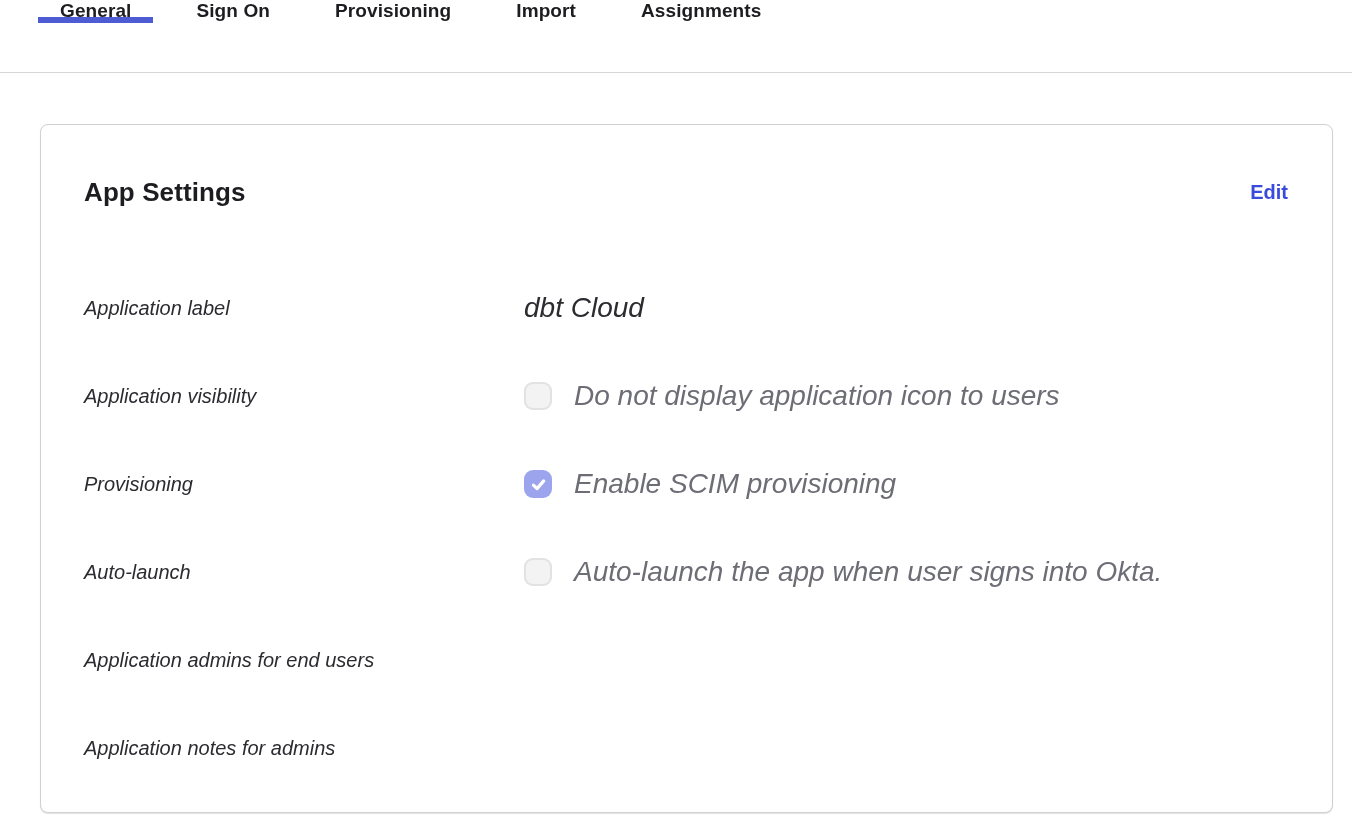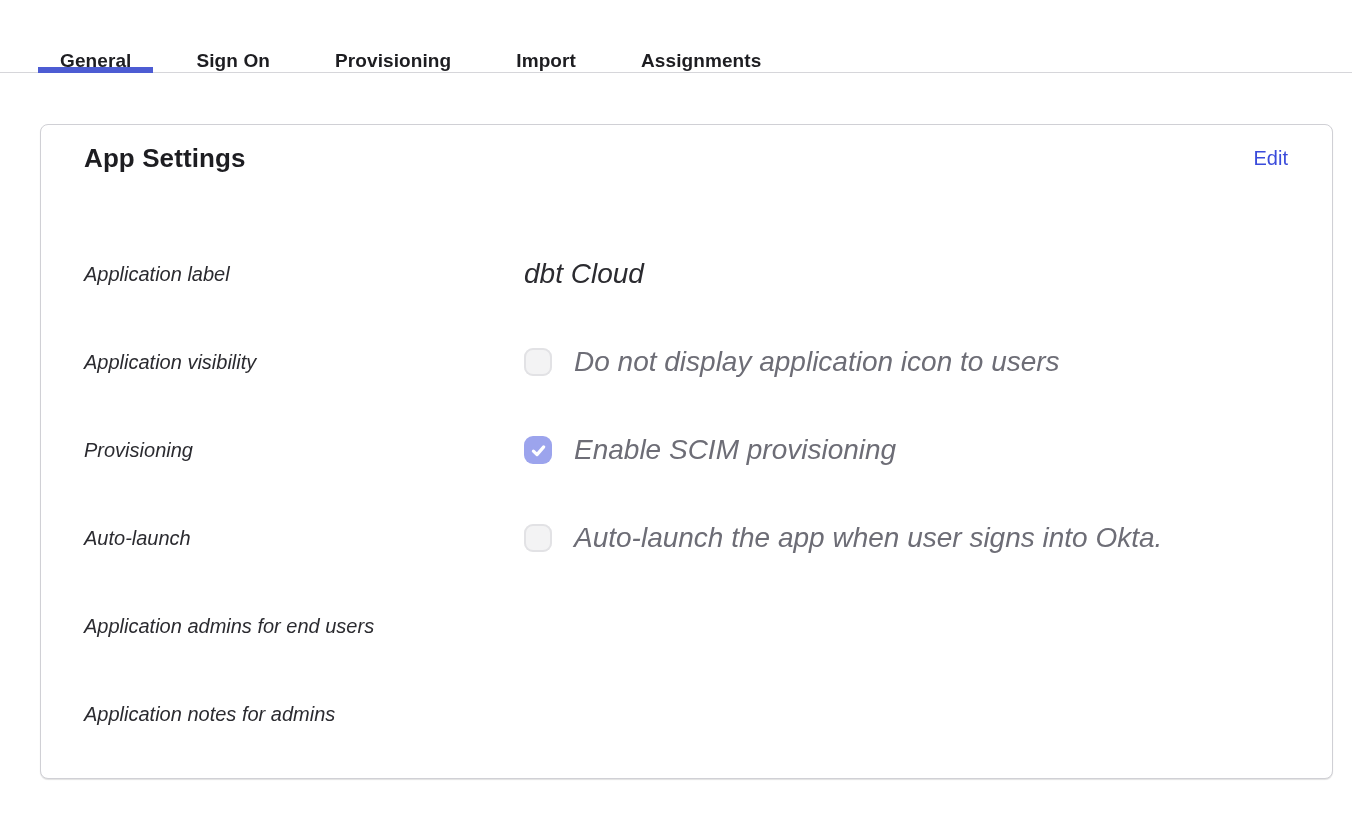--- a/index.html
+++ b/index.html
@@ -16,52 +16,52 @@
   }
   *{box-sizing:border-box;margin:0;padding:0;}
   html,body{background:#ffffff;}
   body{
     width:1352px;height:826px;overflow:hidden;
     font-family:"Liberation Sans","DejaVu Sans",sans-serif;
     -webkit-font-smoothing:antialiased;
   }
   
   .tabbar{
-    display:flex;align-items:flex-end;height:73px;
+    display:flex;align-items:flex-start;height:73px;
     padding-left:38px;gap:21px;
     border-bottom:1px solid var(--tabbar-border);
   }
   .tab{
     display:flex;align-items:center;position:relative;
     padding:0 22px;cursor:pointer;
     font-size:19px;font-weight:700;color:var(--tab-text);
     letter-spacing:.1px;
   }
   .tab.active::after{
     content:"";position:absolute;left:0;right:0;bottom:-1px;height:6px;
     background:var(--accent);
   }
   
   .card{
     margin:51px 19px 0 40px;
     background:#fff;
     border:1px solid var(--border);
     border-radius:8px;
     box-shadow:0 1px 1px rgba(0,0,0,.12);
-    padding:18px 44px 20px 43px;
+    padding:52px 44px 20px 43px;
   }
   .card-head{
     display:flex;justify-content:space-between;align-items:center;
     margin-bottom:56px;
   }
   .card-title{
     font-size:26px;font-weight:600;color:var(--tab-text);letter-spacing:.1px;
   }
   .edit-link{
-    font-size:20px;font-weight:400;color:var(--link);
+    font-size:20px;font-weight:700;color:var(--link);
     text-decoration:none;cursor:pointer;
   }
   
   .row{
     display:grid;grid-template-columns:440px 1fr;align-items:center;
     height:88px;
     font-style:italic;
   }
   .row-label{font-size:20px;color:var(--label-text);}
   .row-value{display:flex;align-items:center;gap:22px;}

